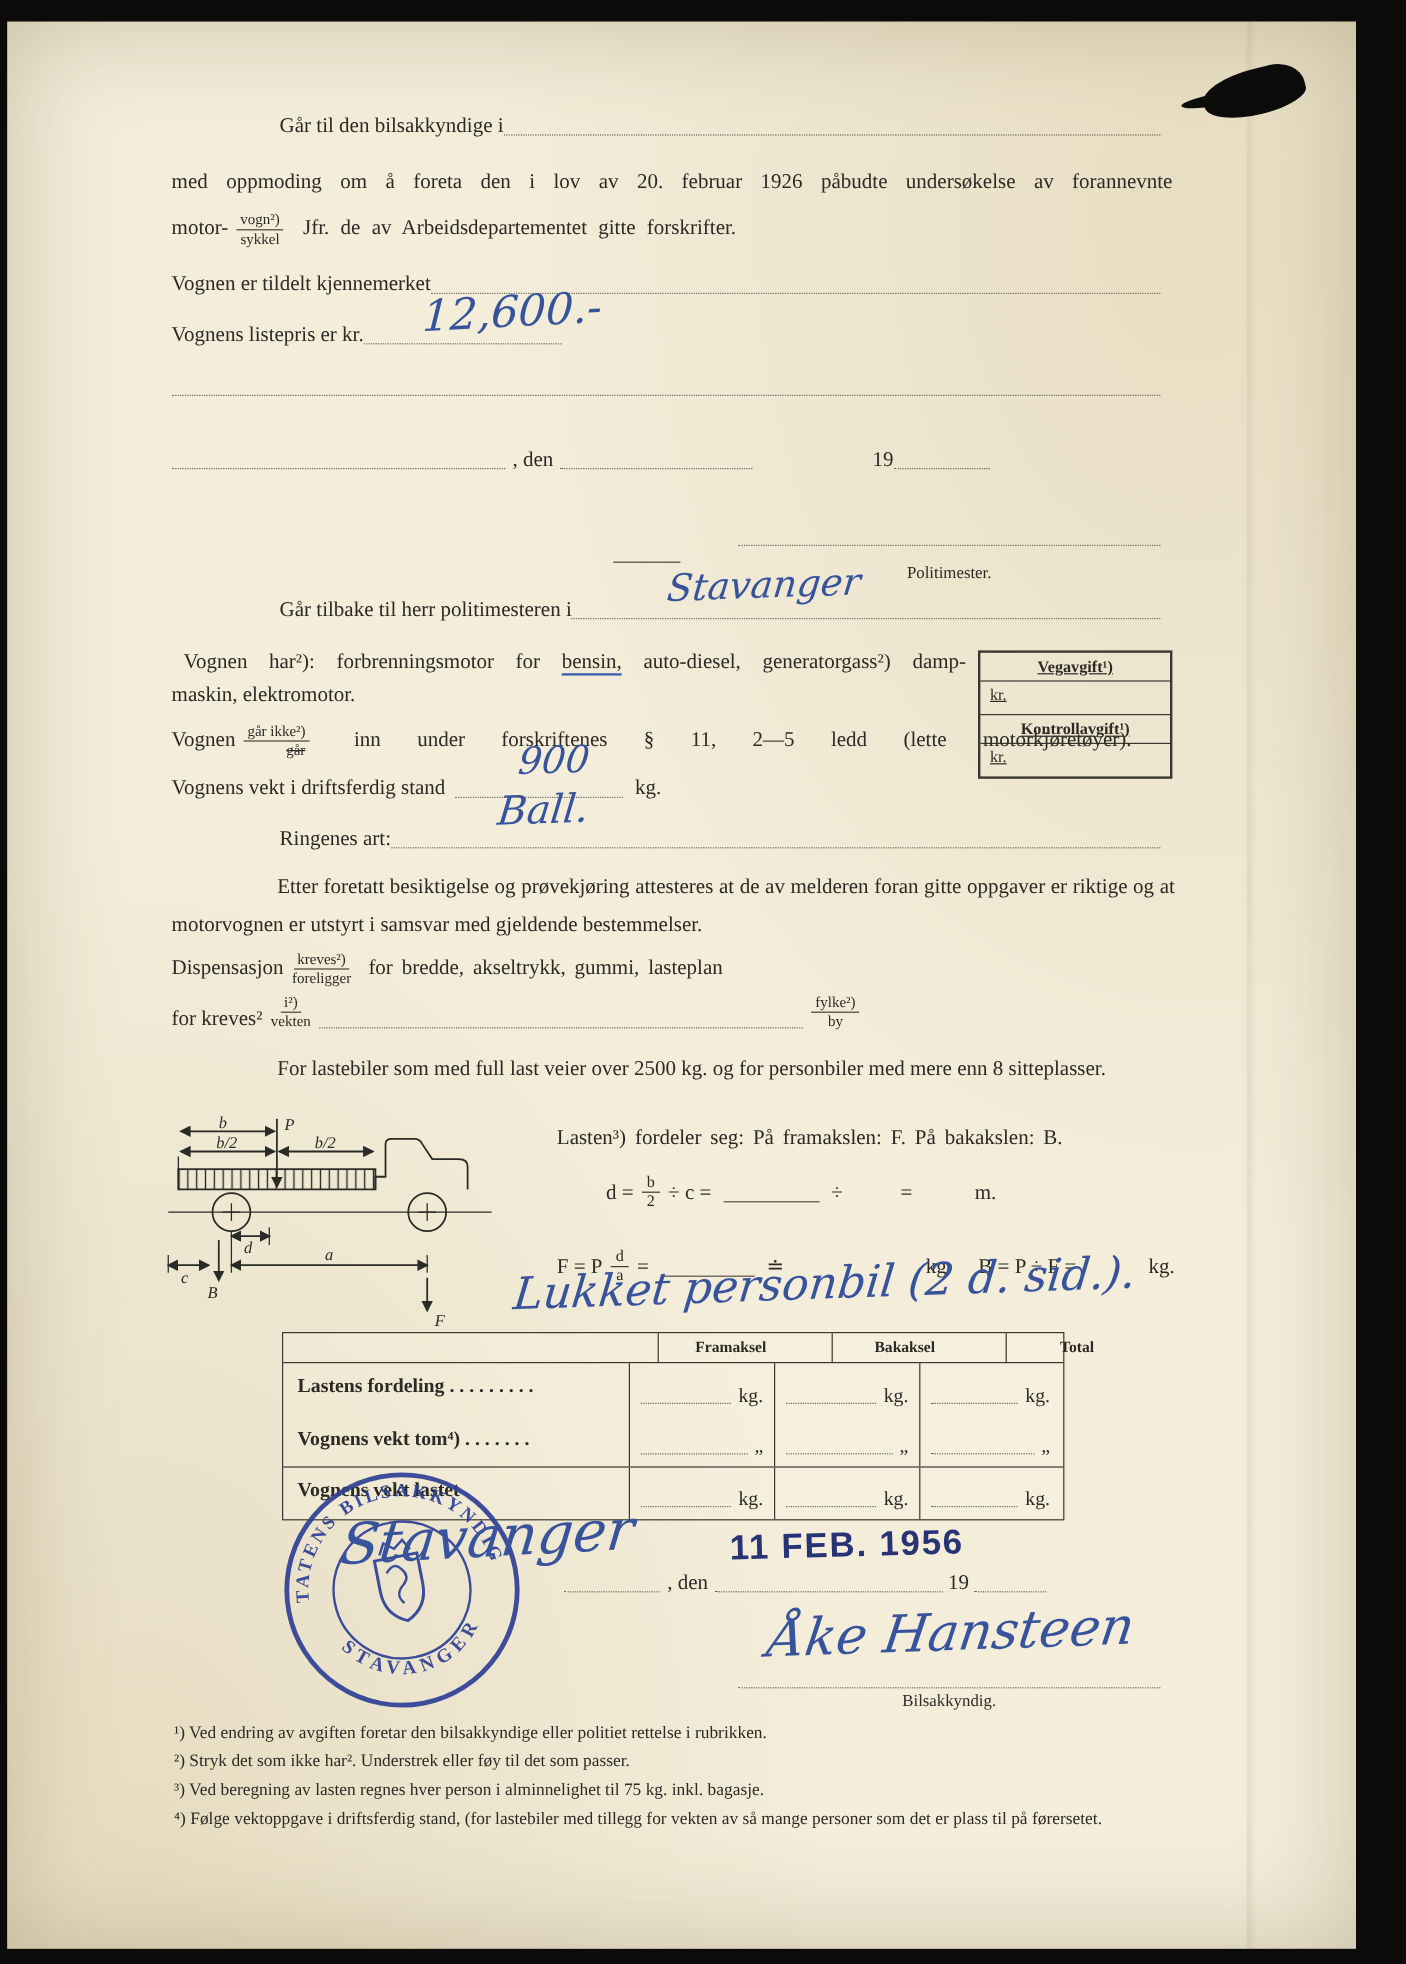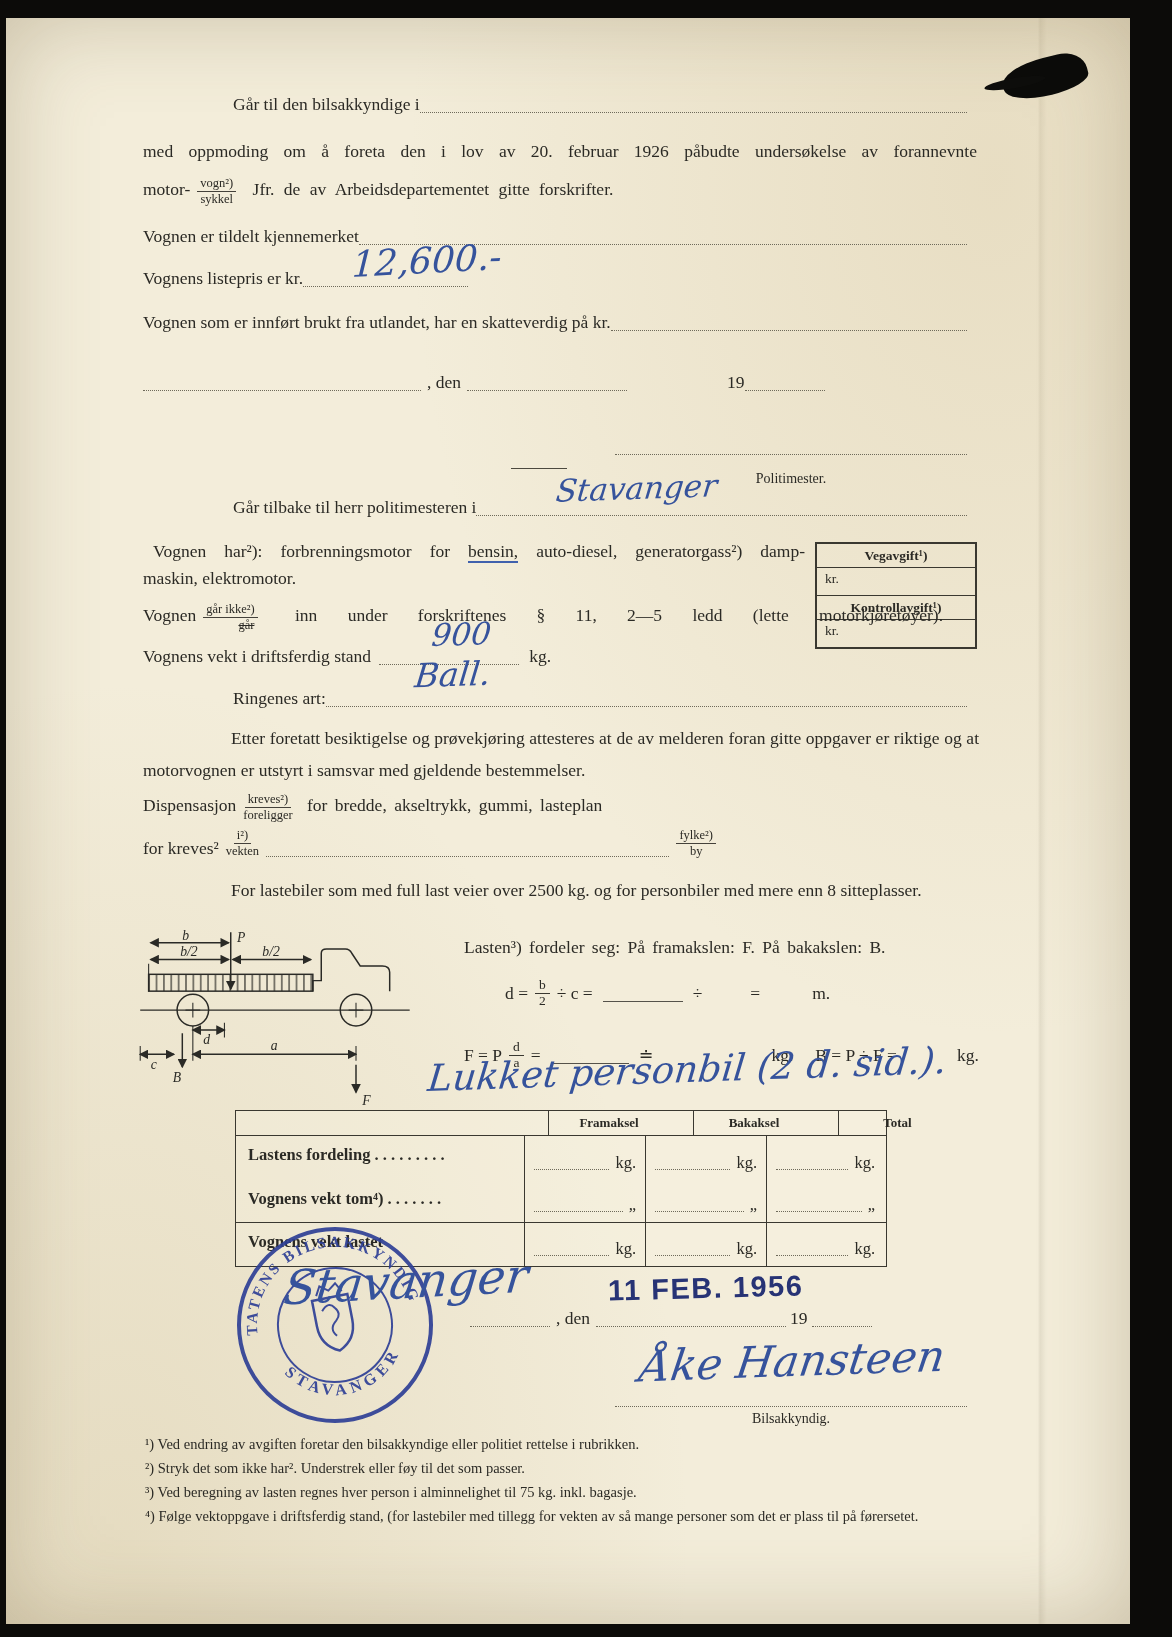--- a/index.html
+++ b/index.html
@@ -25,21 +25,21 @@
   .just { text-align:justify; }
   .justall { text-align:justify; text-align-last:justify; }
   .stack { display:inline-flex; flex-direction:column; align-items:center; font-size:12.5px;
            line-height:1.18; margin:0 7px; vertical-align:middle; }
   .stack .opt-top { border-bottom:1.3px solid #44413a; padding:0 3px; }
   .struck { text-decoration:line-through;margin-left:32px; }
   .hand { position:absolute; font-family:"DejaVu Serif", serif; font-style:italic; color:#36539c;
           white-space:nowrap; }
   .hand-underline { border-bottom:2px solid #4061ad; }
   .small { font-size:14px; }
-  .fee-box { border:2px solid #3a3830; width:162px; font-size:13.5px; background:rgba(255,255,255,0); }
+  .fee-box { border:2px solid #3a3830; width:162px; font-size:13.5px; background:rgba(255,255,255,0);text-decoration:underline; }
   .fee-head { text-align:center; border-bottom:1.1px solid #3a3830; padding:4px 2px 3px; font-weight:bold; }
   .fee-kr { padding:3px 8px 8px; border-bottom:1.1px solid #3a3830; }
   .fee-kr.last { border-bottom:none; }
   .load-table { border:1.6px solid #3a3830; font-size:16.5px; background:rgba(250,246,232,.25); }
   .t-row { display:grid; grid-template-columns:288px 121px 121px 118px; }
   .t-head { border-bottom:1.2px solid #3a3830;gap:24px; }
   .t-last { border-top:1.2px solid #3a3830; }
   .t-cell { border-left:1.2px solid #3a3830; display:flex; align-items:flex-end; padding:4px 9px 7px; }
   .t-th { justify-content:center; align-items:center; font-size:13px; font-weight:bold; padding:4px 2px; }
   .t-label { font-weight:bold; padding:9px 4px 7px 12px; }
@@ -82,21 +82,20 @@
     <span>Jfr. de av Arbeidsdepartementet gitte forskrifter.</span>
   </div>
 
   <div class="abs fline" style="left:143px; top:268px;">
     <span>Vognens listepris er kr.</span>
     <span class="dots" style="width:165px;"></span>
   </div>
   <span class="hand" style="left:352px; top:240px; font-size:36px; transform:rotate(-3deg) skewX(-6deg);">12,600.-</span>
 
   <div class="abs fline" style="left:143px; top:312px; width:824px;">
-    <span>Vognen som er innført brukt fra utlandet, har en skatteverdig på kr.</span>
     <span class="dots grow"></span>
   </div>
 
   <div class="abs fline" style="left:143px; top:372px;">
     <span class="dots" style="width:278px;"></span>
     <span style="margin:0 6px;">, den</span>
     <span class="dots" style="width:160px;"></span>
     <span style="margin-left:100px;">19</span>
     <span class="dots" style="width:80px;"></span>
   </div>

